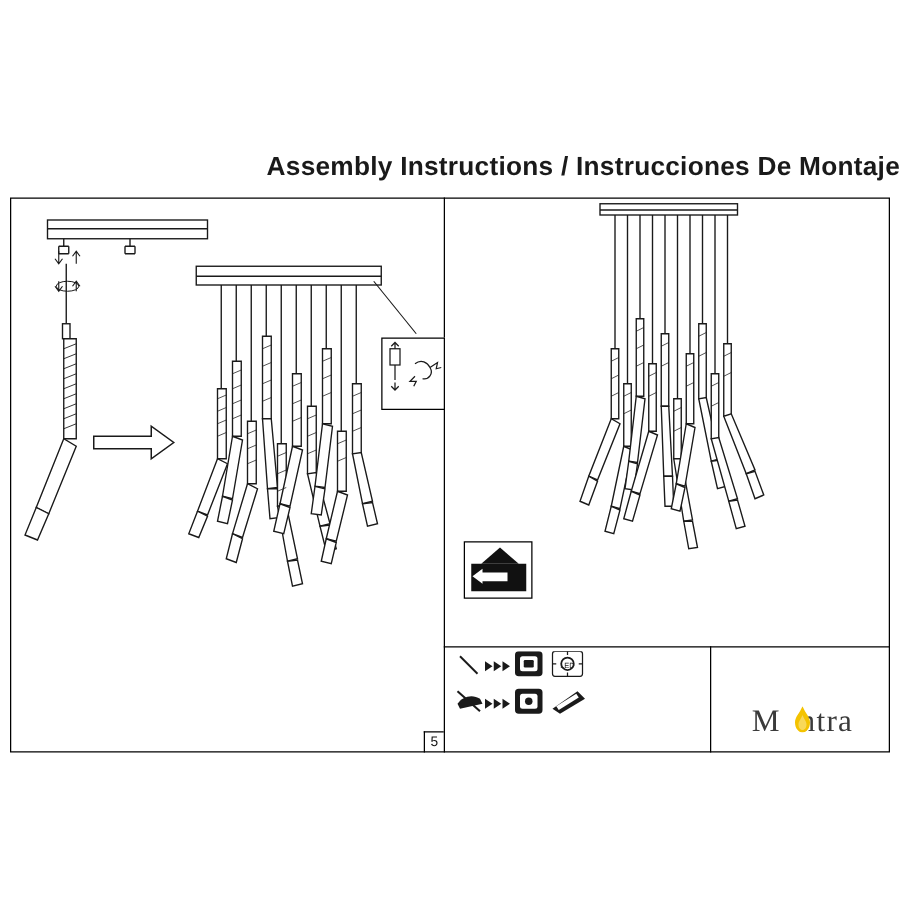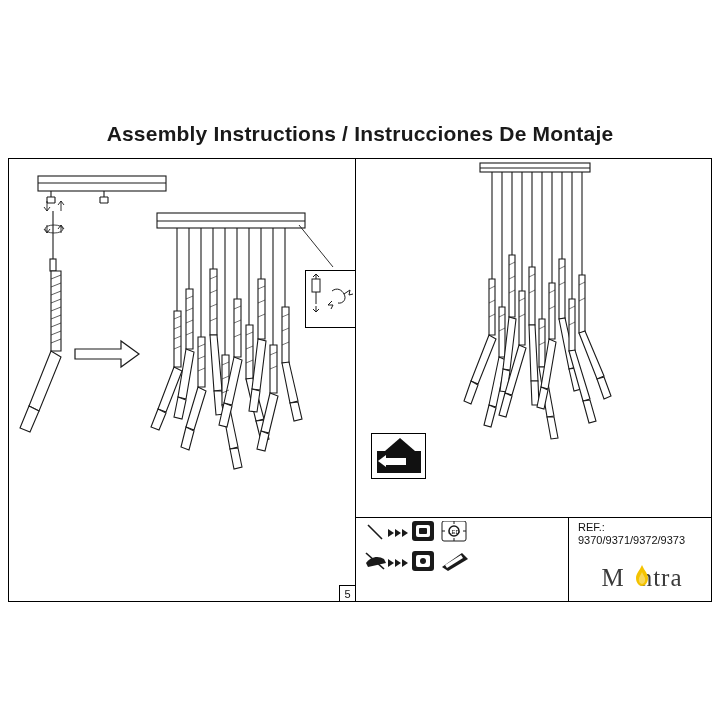--- a/index.html
+++ b/index.html
@@ -21,21 +21,21 @@
     left: 0; top: 0;
     width: 720px;
     height: 720px;
   }
 
   #title {
     position: absolute;
     left: 0;
     top: 122px;
     width: 720px;
-    text-align: center;
+    text-align: right;
     font-size: 21px;
     font-weight: 700;
     letter-spacing: 0.2px;
     color: #1a1a1a;
     white-space: nowrap;
   }
 
   
   #frame {
     position: absolute;
@@ -499,24 +499,20 @@
       <rect x="54" y="4" width="14" height="12" rx="2" fill="#fff"></rect>
       <circle cx="61" cy="10" r="3" fill="#1a1a1a"></circle>
     </g>
 
     <g transform="translate(0,30)">
       <polygon points="80,16 100,2 106,8 86,20" fill="#1a1a1a"></polygon>
       <polygon points="83,14 99,4 101,7 85,17" fill="#fff"></polygon>
     </g>
   </svg>
 
-  <div id="ref-block">
-    <div class="ref-label">REF.:</div>
-    <div class="ref-codes">9370/9371/9372/9373</div>
-  </div>
 
   <div id="brand">
     <div id="brand-word">
       <span>M</span><span style="display:inline-block;width:15px;"></span><span>ntra</span>
     </div>
     <svg id="brand-flame" viewBox="0 0 14 21">
       <path d="M7 0 C9.5 6 13 8.5 13 13 C13 17.5 10.2 21 7 21 C3.8 21 1 17.5 1 13 C1 8.5 4.5 6 7 0 Z" fill="#f4c300"></path>
       <path d="M7 7 C8.4 10.6 10.2 12 10.2 14.6 C10.2 17.2 8.8 19 7 19 C5.2 19 3.8 17.2 3.8 14.6 C3.8 12 5.6 10.6 7 7 Z" fill="#ffffff" opacity="0.35"></path>
     </svg>
   </div>

